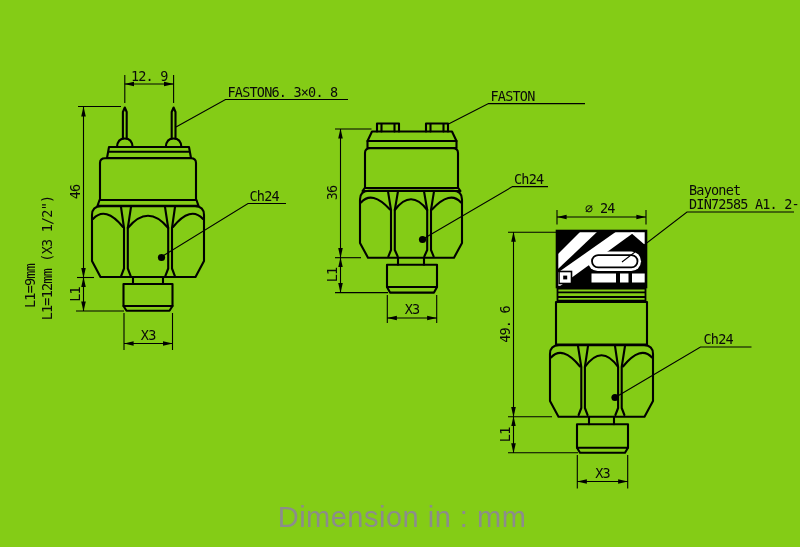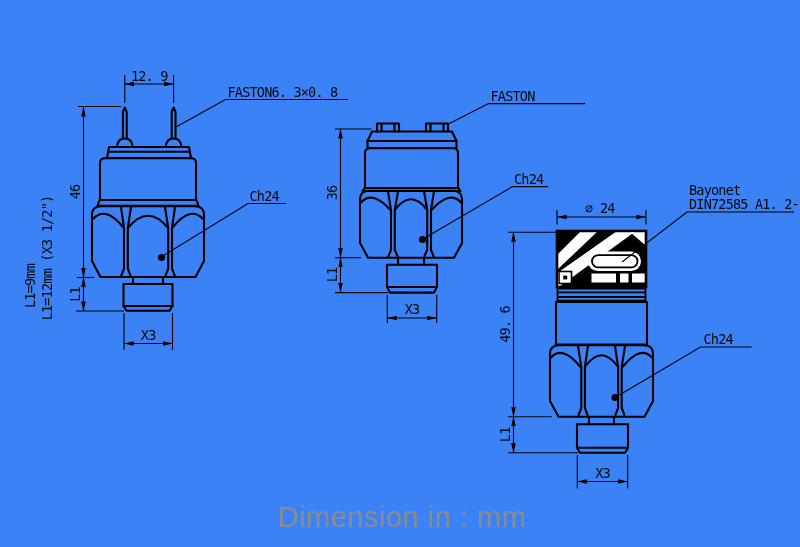--- a/index.html
+++ b/index.html
@@ -1,16 +1,16 @@
 <!DOCTYPE html>
 <html><head>
 <meta charset="utf-8">
 <style>
   html,body{margin:0;padding:0;background:#fff;}
-  .page{width:800px;height:547px;position:relative;background:#3b82f6;}
+  .page{width:800px;height:547px;position:relative;background:#84cc16;}
   svg{display:block;}
   .thick{stroke:#000;stroke-width:2.1;fill:none;stroke-linejoin:round;stroke-linecap:round;}
   .thin{stroke:#000;stroke-width:1.1;fill:none;stroke-linecap:butt;}
   .lbl{font-family:"DejaVu Sans Mono","Liberation Mono",monospace;font-size:13.5px;fill:#0a0a0a;letter-spacing:-0.8px;}
   .footer-text{font-family:"Liberation Sans","DejaVu Sans",sans-serif;font-size:29px;font-weight:300;letter-spacing:0.5px;}
 </style>
 </head>
 <body>
 
 <div class="page">

